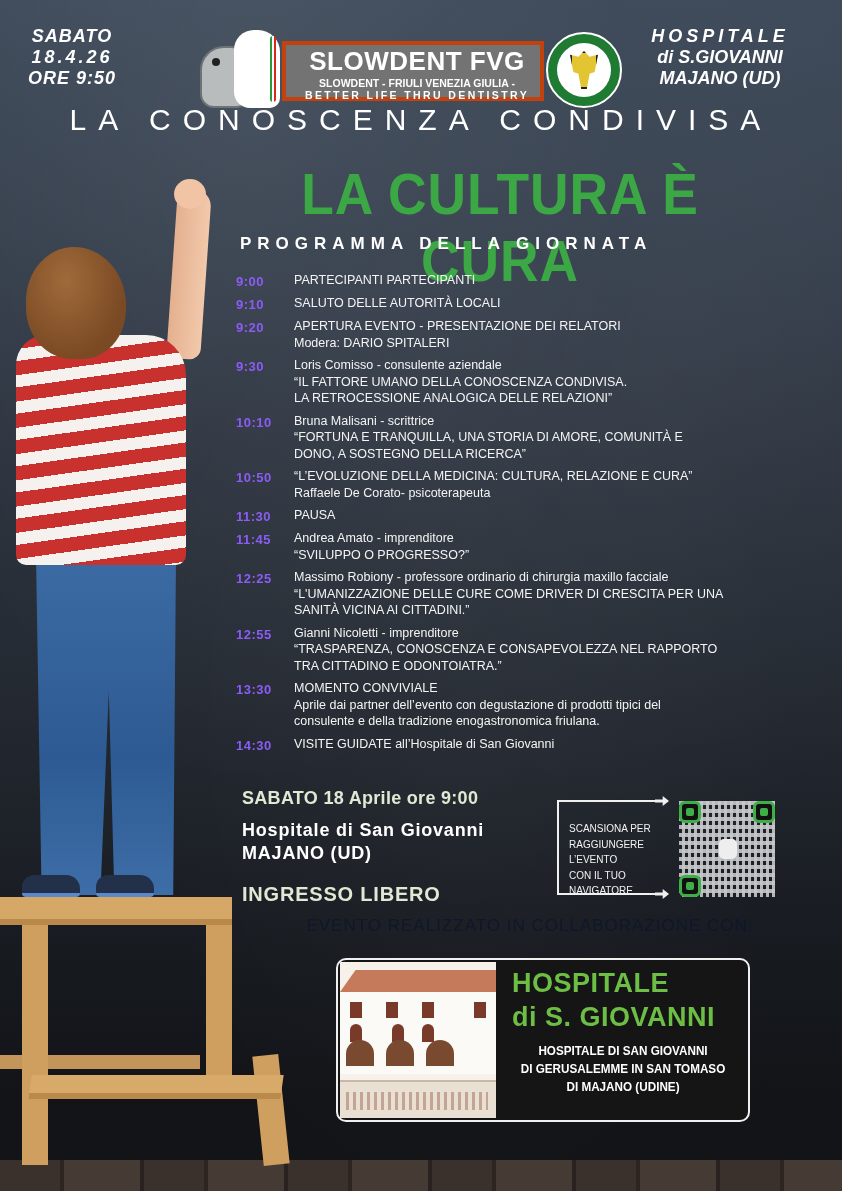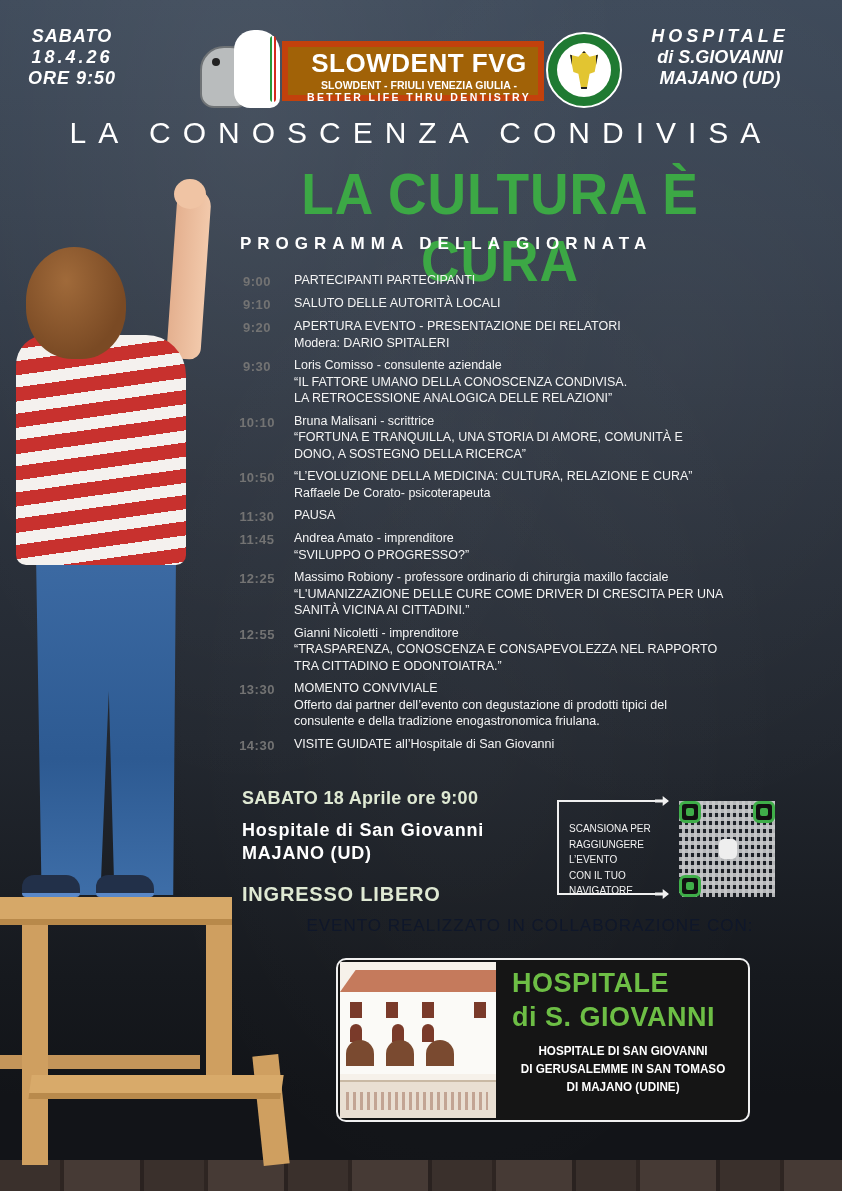--- a/index.html
+++ b/index.html
@@ -49,21 +49,21 @@
   .logo .turtle {
     position: absolute; left: 4px; top: 18px; width: 50px; height: 62px;
     background: #b9bcbd; border-radius: 24px 20px 14px 14px; border: 2px solid #6f7376;
   }
   .logo .turtle::before {
     content: ""; position: absolute; left: 10px; top: 10px; width: 8px; height: 8px;
     background: #222; border-radius: 50%;
   }
   .logo .banner {
     position: absolute; left: 86px; top: 13px; width: 262px; height: 60px;
-    background: #a16207; border: 6px solid #c2410c;
+    background: #737373; border: 4px solid #c2410c;
   }
   .logo .brand {
     position: absolute; left: 8px; top: 1px; width: 246px; text-align: center;
     font-size: 26px; font-weight: 700; color: #fff; letter-spacing: 0.5px;
   }
   .logo .sub1, .logo .sub2 {
     position: absolute; left: 4px; width: 254px; text-align: center;
     font-size: 10.5px; font-weight: 700; color: #fff;
   }
   .logo .sub1 { top: 32px; }
@@ -77,21 +77,21 @@
     border-radius: 50%; background: #fff;
   }
   .logo .eagle {
     position: absolute; left: 13px; top: 8px; width: 28px; height: 38px;
     background: #e2c531; border: 2px solid #222;
     clip-path: polygon(50% 0, 70% 15%, 100% 10%, 88% 55%, 70% 60%, 60% 100%, 40% 100%, 30% 60%, 12% 55%, 0 10%, 30% 15%);
   }
 
   
   .kicker {
-    position: absolute; left: 0; top: 116px; width: 842px; text-align: center;
+    position: absolute; left: 0; top: 103px; width: 842px; text-align: center;
     font-size: 30px; font-weight: 400; letter-spacing: 12px; color: #fff;
     padding-left: 0;
   }
   .title {
     position: absolute; left: 210px; top: 160px; width: 580px; text-align: center;
     font-family: "Liberation Sans", sans-serif; font-weight: 700;
     font-size: 58px; color: #3ca845; letter-spacing: 1px;
     transform: scaleX(0.92); transform-origin: center;
   }
   .subtitle {
@@ -130,22 +130,22 @@
   .leg.a { left: 22px; top: 750px; height: 240px; }
   .leg.b { left: 206px; top: 750px; height: 170px; }
   .leg.c { left: 258px; top: 880px; height: 110px; transform: rotate(-6deg); }
   .step { position: absolute; left: 30px; top: 900px; width: 252px; height: 24px; background: #d8aa6a; border-bottom: 6px solid #b98a4c; transform: skewX(-8deg); }
   .rail { position: absolute; left: 0; top: 880px; width: 200px; height: 14px; background: #c4955a; }
 
   
   .schedule { position: absolute; left: 236px; top: 272px; width: 540px; }
   .row { display: flex; margin-bottom: 6px; }
   .time {
-    width: 58px; flex: none; text-align: center; padding-right: 16px;
-    font-size: 13px; font-weight: 700; color: #737373; letter-spacing: 0.5px; padding-top: 2px;
+    width: 58px; flex: none; text-align: left; padding-right: 16px;
+    font-size: 13px; font-weight: 700; color: #8b5cf6; letter-spacing: 0.5px; padding-top: 2px;
   }
   .lines { flex: 1; font-size: 12.5px; line-height: 16.5px; color: #f4f4f4; }
   .lines .l { display: block; }
 
   
   .info { position: absolute; left: 242px; top: 788px; width: 300px; color: #dfe9d3; font-weight: 700; }
   .info .date { font-size: 18px; margin-bottom: 10px; letter-spacing: 0.3px; }
   .info .venue { font-size: 18px; line-height: 23px; color: #fff; letter-spacing: 0.8px; }
   .info .free { font-size: 20px; margin-top: 18px; letter-spacing: 0.8px; }
 
@@ -323,21 +323,21 @@
     <div class="lines">
       <span class="l">Gianni Nicoletti - imprenditore</span>
       <span class="l">“TRASPARENZA, CONOSCENZA E CONSAPEVOLEZZA NEL RAPPORTO</span>
       <span class="l">TRA CITTADINO E ODONTOIATRA.”</span>
     </div>
   </div>
   <div class="row">
     <div class="time">13:30</div>
     <div class="lines">
       <span class="l">MOMENTO CONVIVIALE</span>
-      <span class="l">Offerto dai partner dell’evento con degustazione di prodotti tipici del</span>
+      <span class="l">Aprile dai partner dell’evento con degustazione di prodotti tipici del</span>
       <span class="l">consulente e della tradizione enogastronomica friulana.</span>
     </div>
   </div>
   <div class="row">
     <div class="time">14:30</div>
     <div class="lines">
         <span class="l">VISITE GUIDATE all’Hospitale di San Giovanni</span>
       </div>
   </div>
 </div>

